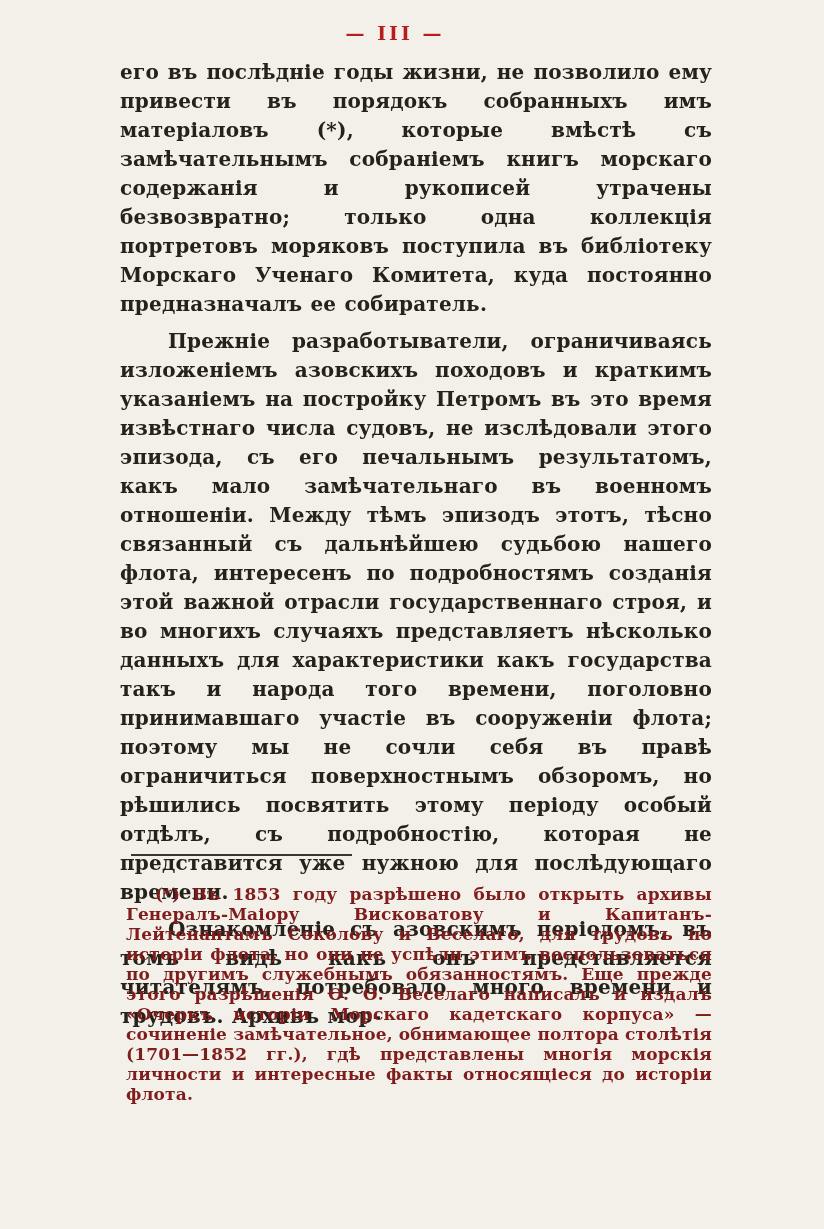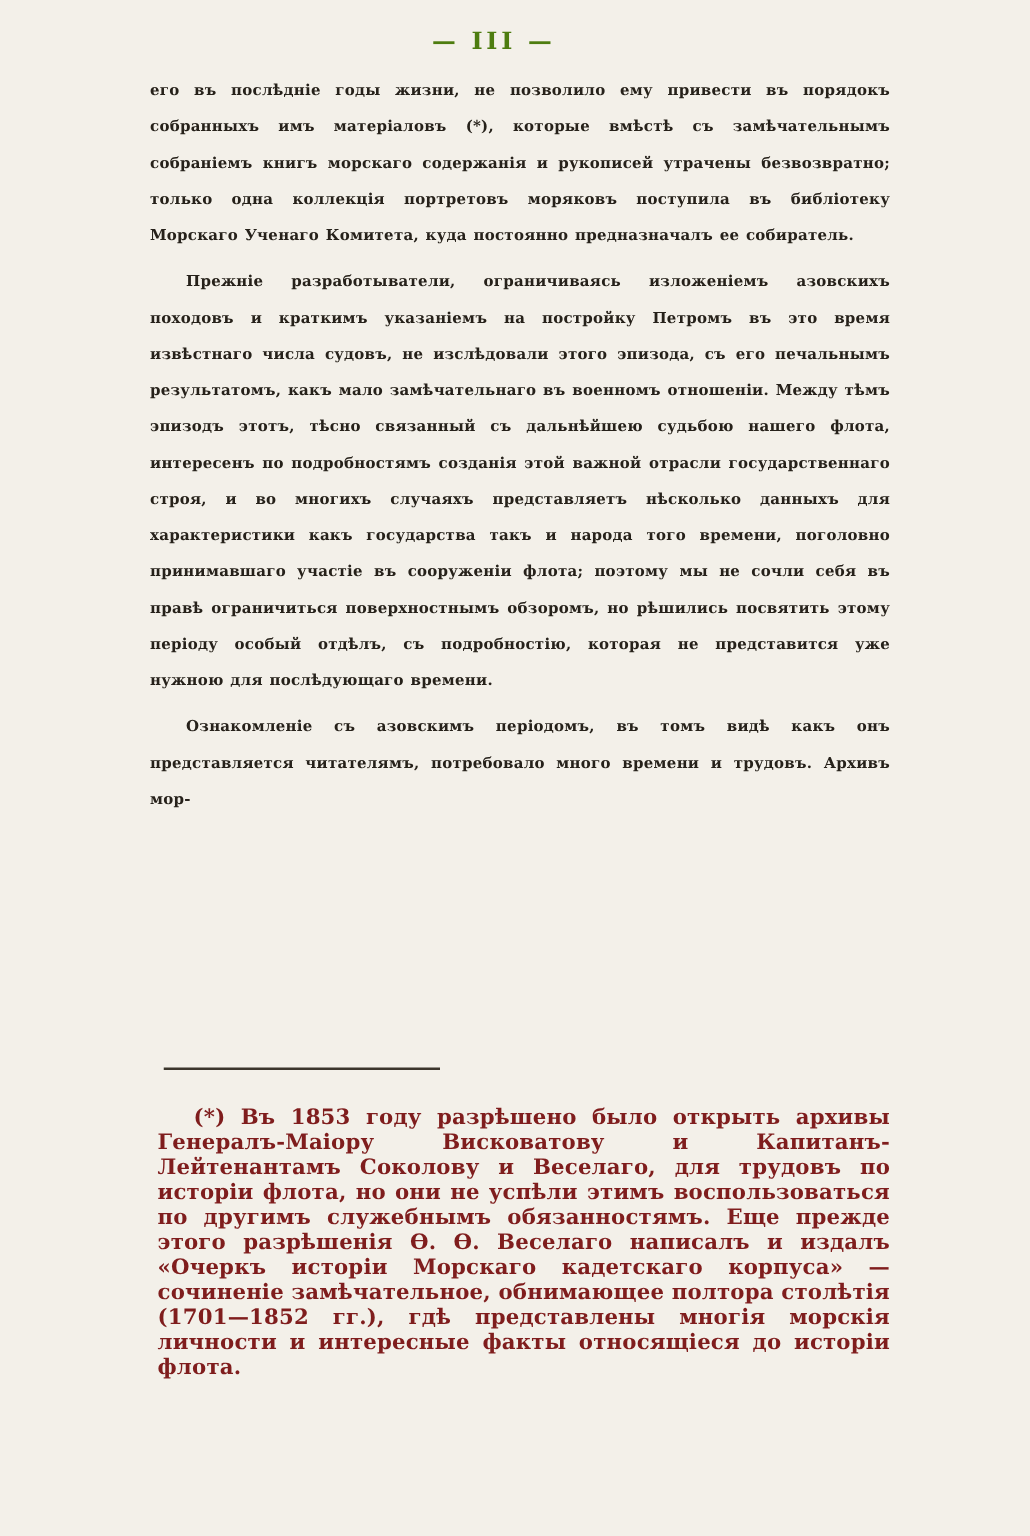--- a/index.html
+++ b/index.html
@@ -20,31 +20,31 @@
   }
   .page-number {
     position: absolute;
     top: 22px;
     left: 0;
     width: 790px;
     text-align: center;
     font-size: 19px;
     font-weight: bold;
     letter-spacing: 3px;
-    color: #4d7c0f;
+    color: #b91c1c;
   }
   .text-block {
     position: absolute;
     top: 58px;
     left: 120px;
     width: 592px;
   }
   .para {
     margin: 0 0 8px 0;
-    font-size: 12px;
+    font-size: 20px;
     line-height: 29px;
     font-weight: bold;
     text-align: justify;
     text-indent: 2.4em;
     letter-spacing: 0.2px;
     word-spacing: 1px;
   }
   .para.no-indent {
     text-indent: 0;
   }

